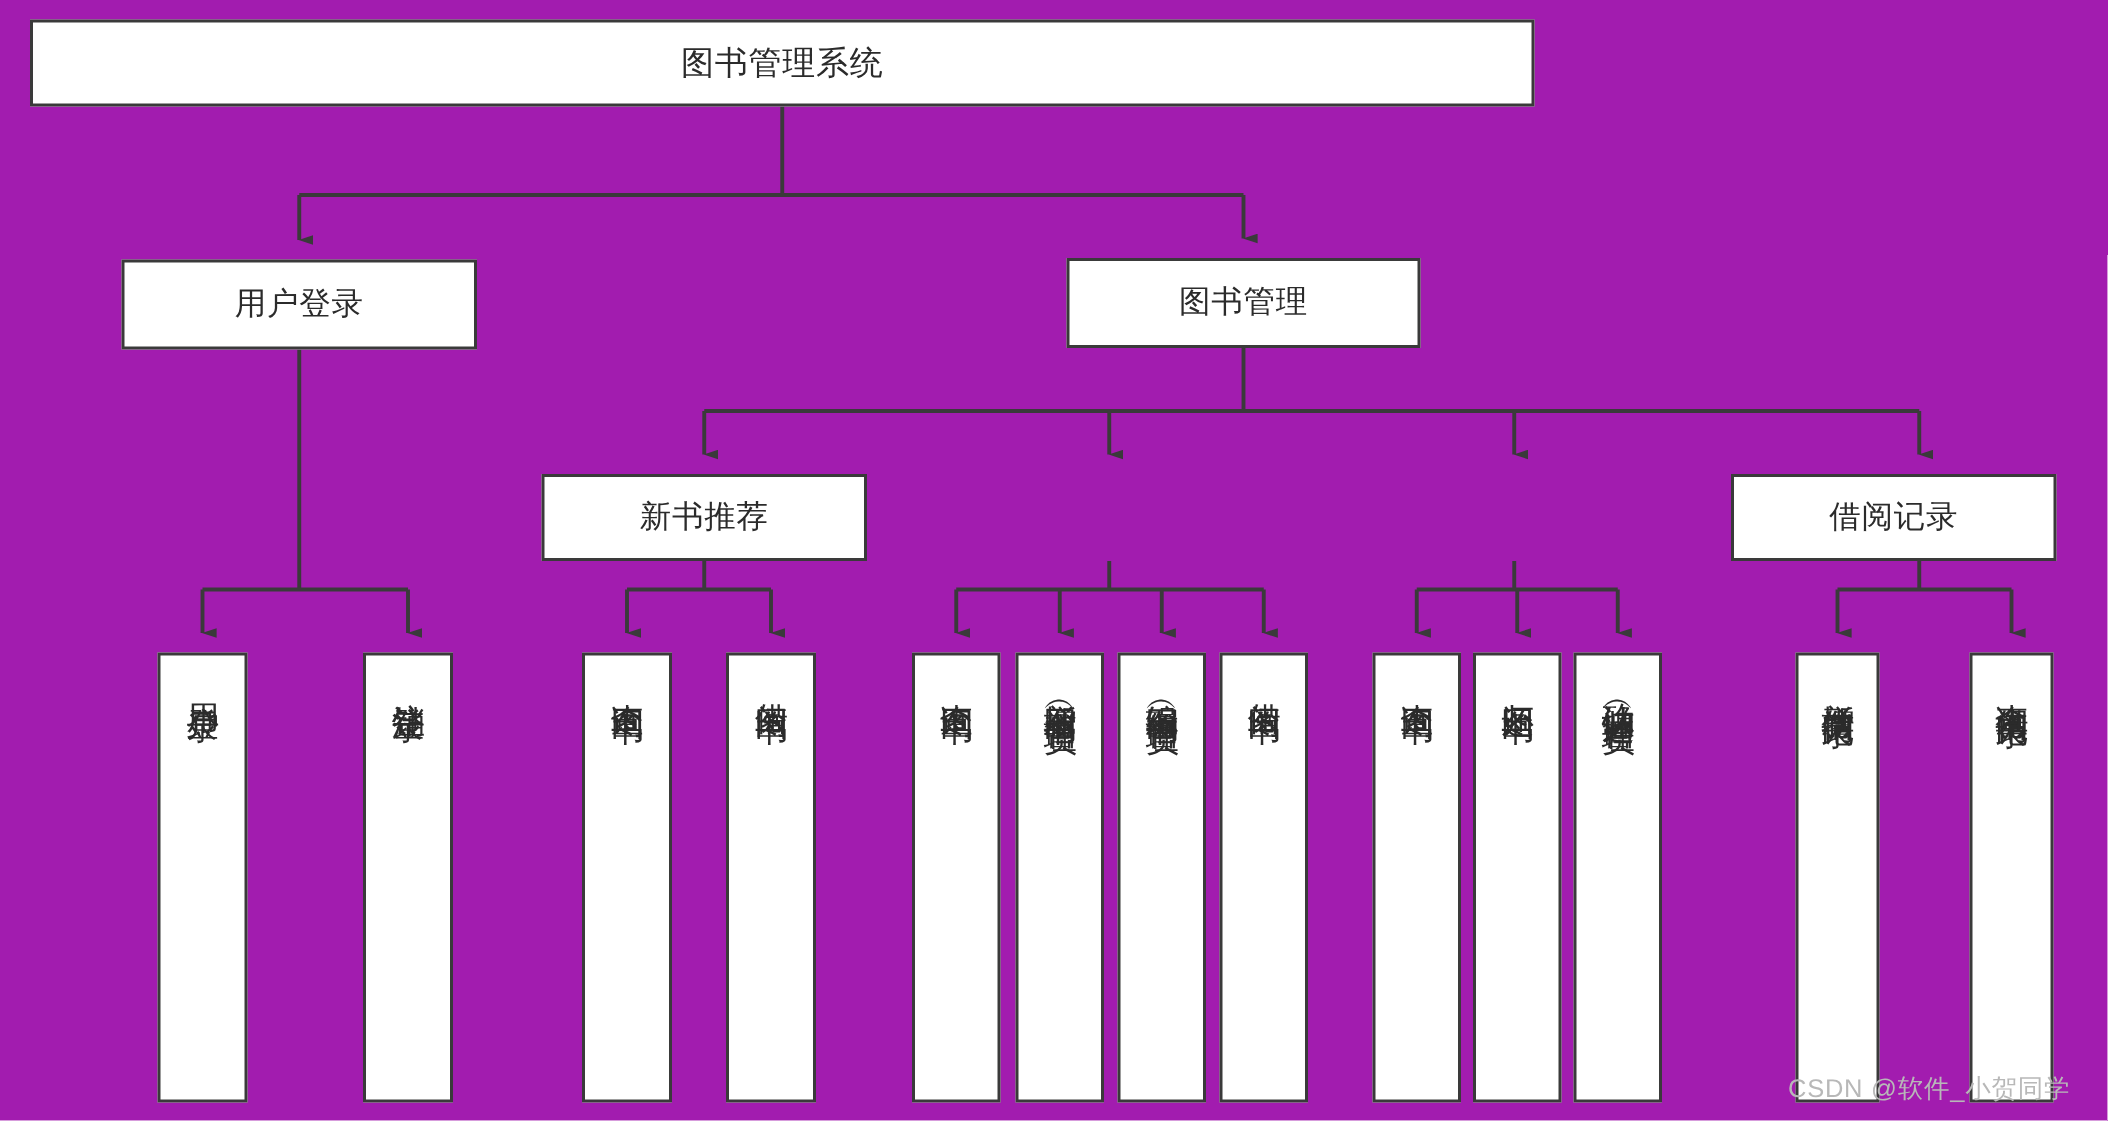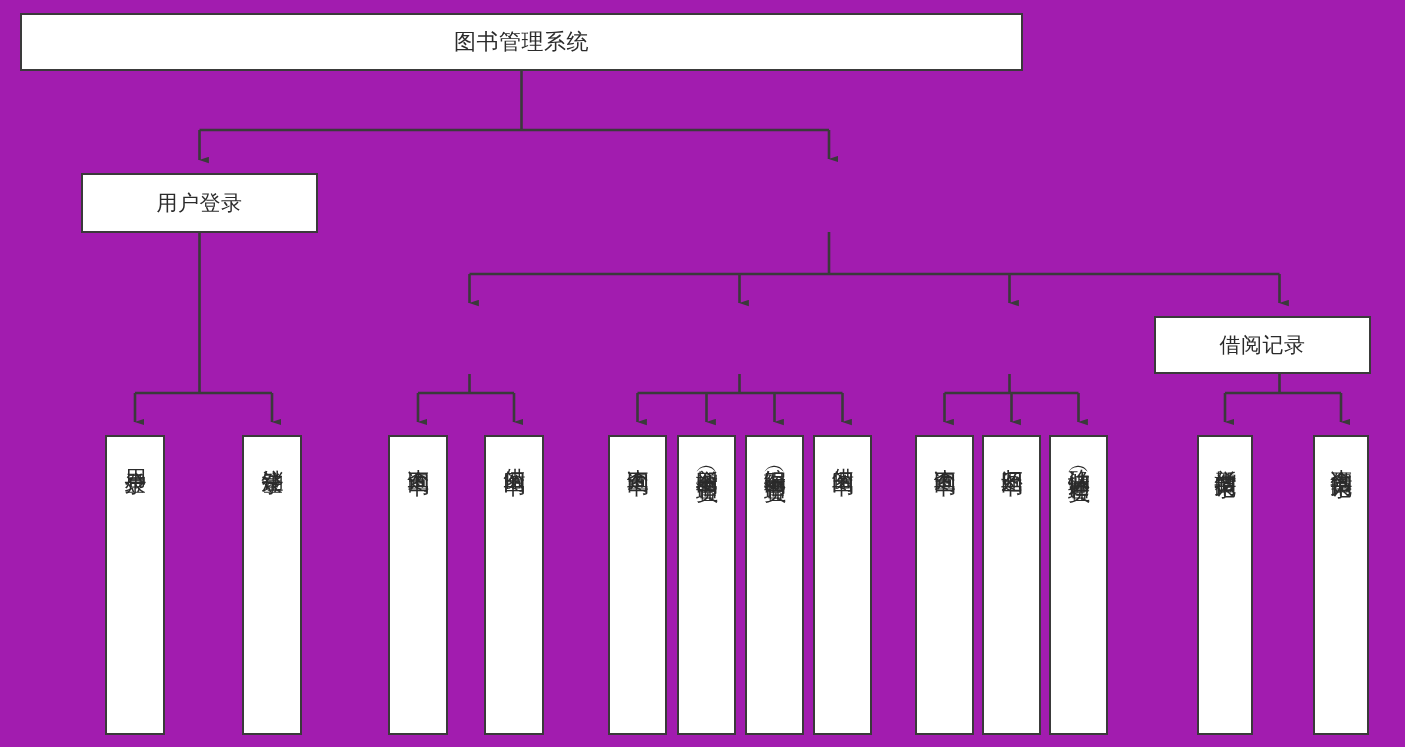--- a/index.html
+++ b/index.html
@@ -115,21 +115,27 @@
       </g>
   </svg>
 
   <div class="node root horiz" style="left: 20px; top: 13px; width: 1003px; height: 58px;">
     <span class="label">图书管理系统</span>
   </div>
 
   <div class="node horiz" style="left: 81px; top: 173px; width: 237px; height: 60px;">
     <span class="label">用户登录</span>
   </div>
+  <div class="node horiz" style="left: 711px; top: 172px; width: 236px; height: 60px;">
+    <span class="label">图书管理</span>
+  </div>
 
+  <div class="node horiz" style="left: 361px; top: 316px; width: 217px; height: 58px;">
+    <span class="label">新书推荐</span>
+  </div>
   <div class="node horiz" style="left: 1154px; top: 316px; width: 217px; height: 58px;">
     <span class="label">借阅记录</span>
   </div>
 
   <div class="node vert" style="left: 105px; top: 435px; width: 60px; height: 300px;">
     <span class="label">用户登录</span>
   </div>
   <div class="node vert" style="left: 242px; top: 435px; width: 60px; height: 300px;">
     <span class="label">注销登录</span>
   </div>
@@ -160,14 +166,15 @@
   <div class="node vert" style="left: 1049px; top: 435px; width: 59px; height: 300px;">
     <span class="label">确认归还（管理员）</span>
   </div>
   <div class="node vert" style="left: 1197px; top: 435px; width: 56px; height: 300px;">
     <span class="label">新增借阅记录</span>
   </div>
   <div class="node vert" style="left: 1313px; top: 435px; width: 56px; height: 300px;">
     <span class="label">查询借阅记录</span>
   </div>
 
+  <div class="watermark" style="left: 1192px; top: 714px;">CSDN @软件_小贺同学</div>
 
 </div>
 
 </body></html>

